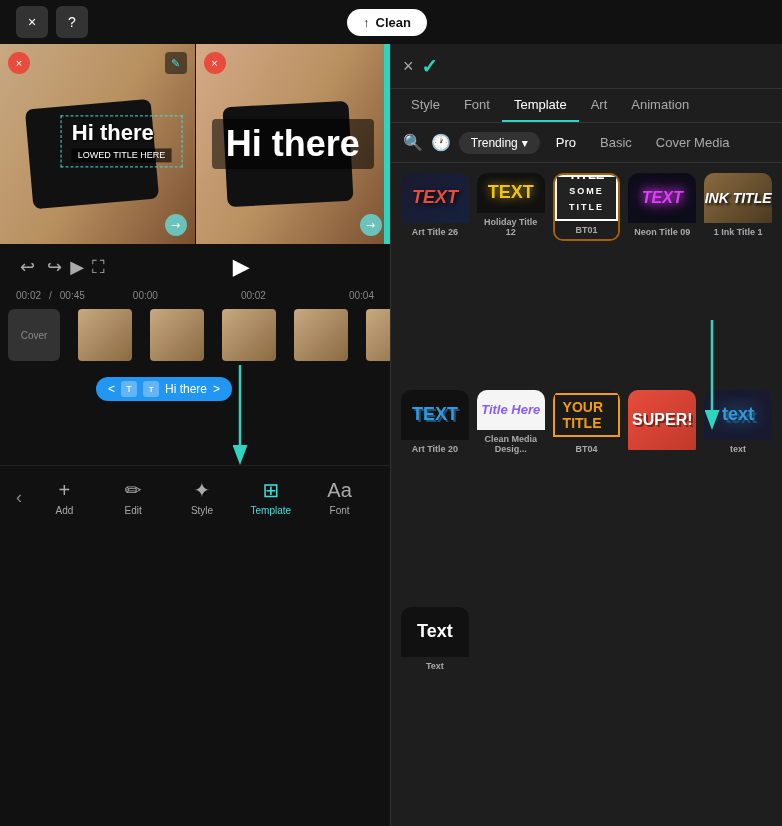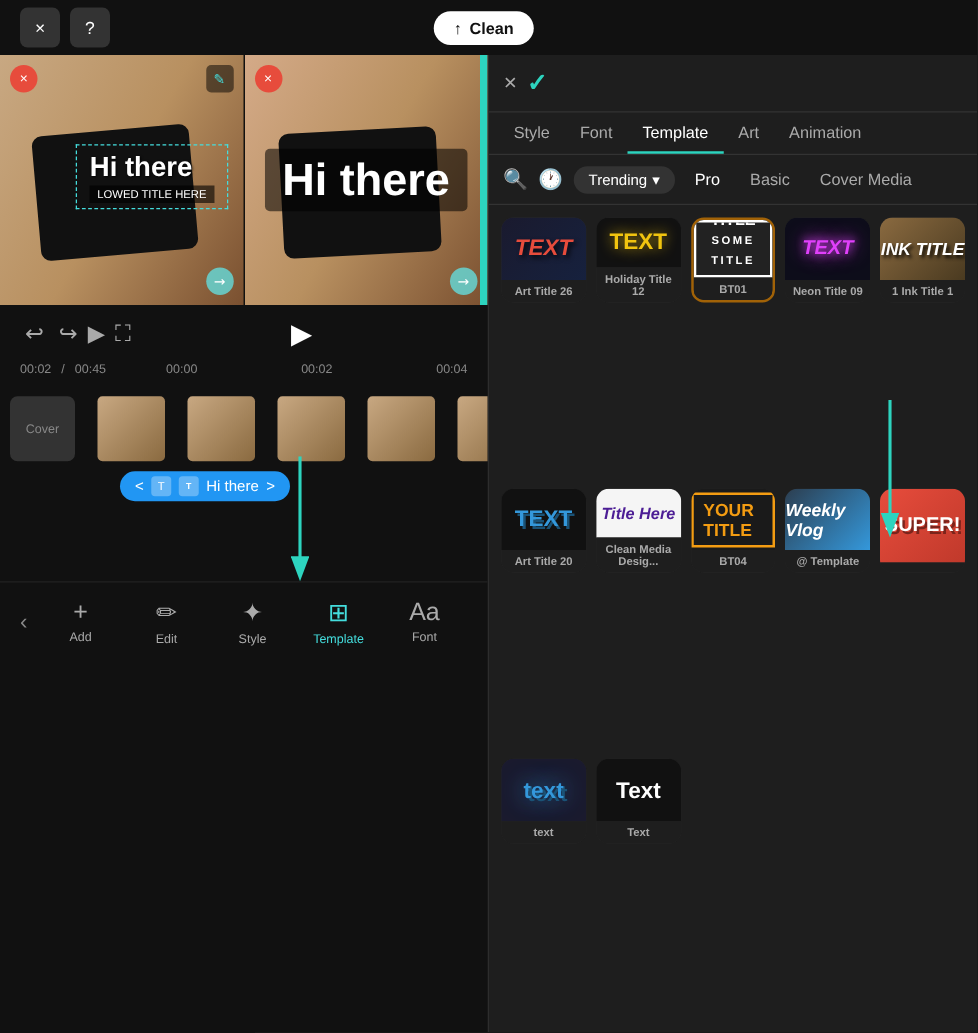--- a/index.html
+++ b/index.html
@@ -37,21 +37,21 @@
     .hi-there-big { position: absolute; top: 50%; left: 50%; transform: translate(-50%, -50%); color: #fff; font-size: 36px; font-weight: 900; background: rgba(0,0,0,0.55); padding: 4px 14px; border-radius: 4px; white-space: nowrap; z-index: 5; }
 
     
     .cyan-arrow-right { position: absolute; right: 0; top: 0; bottom: 0; width: 6px; background: #2dd4bf; z-index: 20; }
 
     
     .timeline-area { background: #111; flex: 1; display: flex; flex-direction: column; }
     .timeline-controls { display: flex; align-items: center; justify-content: space-between; padding: 6px 16px; }
     .ctrl-btn { background: none; border: none; color: #aaa; font-size: 18px; cursor: pointer; padding: 4px; }
     .time-labels { display: flex; gap: 8px; font-size: 10px; color: #888; padding: 0 16px 4px; }
-    .timeline-strip { display: flex; padding: 4px 8px; gap: 18px; overflow: hidden; height: 68px; align-items: flex-end; }
+    .timeline-strip { display: flex; padding: 4px 8px; gap: 18px; overflow: hidden; height: 68px; align-items: flex-start; }
     .cover-thumb { width: 52px; height: 52px; background: #333; border-radius: 6px; display: flex; align-items: center; justify-content: center; color: #888; font-size: 10px; flex-shrink: 0; }
     .thumb { width: 54px; height: 52px; background: linear-gradient(135deg, #c8a882, #8a6a40); border-radius: 4px; flex-shrink: 0; position: relative; overflow: hidden; }
     .add-thumb { width: 36px; height: 36px; background: #fff; border-radius: 6px; display: flex; align-items: center; justify-content: center; color: #111; font-size: 20px; flex-shrink: 0; margin-left: 4px; cursor: pointer; }
     .track-row { padding: 4px 8px; }
     .text-track { background: #2196f3; border-radius: 16px; padding: 4px 12px; display: inline-flex; align-items: center; gap: 6px; color: #fff; font-size: 12px; margin-left: 88px; }
     .track-icon { width: 16px; height: 16px; background: rgba(255,255,255,0.3); border-radius: 3px; display: flex; align-items: center; justify-content: center; font-size: 9px; }
 
     
     .bottom-toolbar { display: flex; align-items: center; padding: 8px 16px; border-top: 1px solid #222; gap: 0; }
     .toolbar-item { flex: 1; display: flex; flex-direction: column; align-items: center; gap: 3px; color: #aaa; font-size: 10px; cursor: pointer; padding: 4px; }
@@ -94,21 +94,21 @@
     .neon-title { background: #0d0d1a; }
     .neon-text { color: #e040fb; font-size: 16px; font-weight: 900; text-shadow: 0 0 8px #e040fb, 0 0 16px #e040fb; font-style: italic; }
 
     .ink-title { background: linear-gradient(135deg, #8a6a40, #4a3a20); }
     .ink-text { color: #fff; font-size: 14px; font-weight: 900; font-style: italic; text-shadow: 2px 2px 3px rgba(0,0,0,0.9); }
 
     .art-title-30 { background: #111; }
     .art-title-30-text { color: #3498db; font-size: 18px; font-weight: 900; text-shadow: 2px 2px 0 #1a5276; }
 
     .clean-title { background: #f5f5f5; }
-    .clean-text { color: #4c1d95; font-size: 13px; font-weight: 600; font-style: italic; }
+    .clean-text { color: #8b5cf6; font-size: 13px; font-weight: 600; font-style: italic; }
 
     .bt04 { background: #1a1a1a; }
     .bt04-text { color: #f39c12; font-size: 14px; font-weight: 900; text-transform: uppercase; border: 2px solid #f39c12; padding: 4px 8px; }
 
     .weekly-vlog { background: linear-gradient(135deg, #2c3e50, #3498db); }
     .weekly-text { color: #fff; font-size: 12px; font-weight: 700; font-style: italic; }
 
     .super { background: linear-gradient(135deg, #e74c3c, #c0392b); }
     .super-text { color: #fff; font-size: 16px; font-weight: 900; text-shadow: 2px 2px 0 #7b241c; }
 
@@ -327,26 +327,20 @@
         <div class="card-label">Clean Media Desig...</div>
       </div>
 
       <div class="template-card">
         <div class="template-thumb bt04">
           <span class="bt04-text">YOUR TITLE</span>
         </div>
         <div class="card-label">BT04</div>
       </div>
 
-      <div class="template-card">
-        <div class="template-thumb weekly-vlog">
-          <span class="weekly-text" style="font-style:italic;font-size:14px;">Weekly Vlog</span>
-        </div>
-        <div class="card-label">@ Template</div>
-      </div>
 
       <div class="template-card">
         <div class="template-thumb super">
           <span class="super-text">SUPER!</span>
         </div>
         <div class="card-label"></div>
       </div>
 
       <div class="template-card">
         <div class="template-thumb text-3d">

